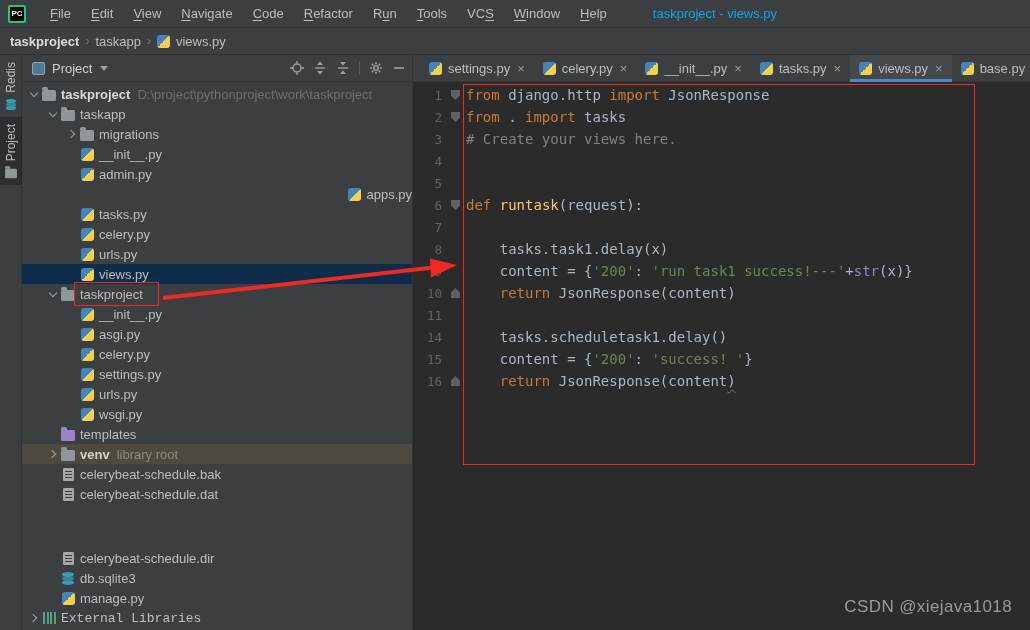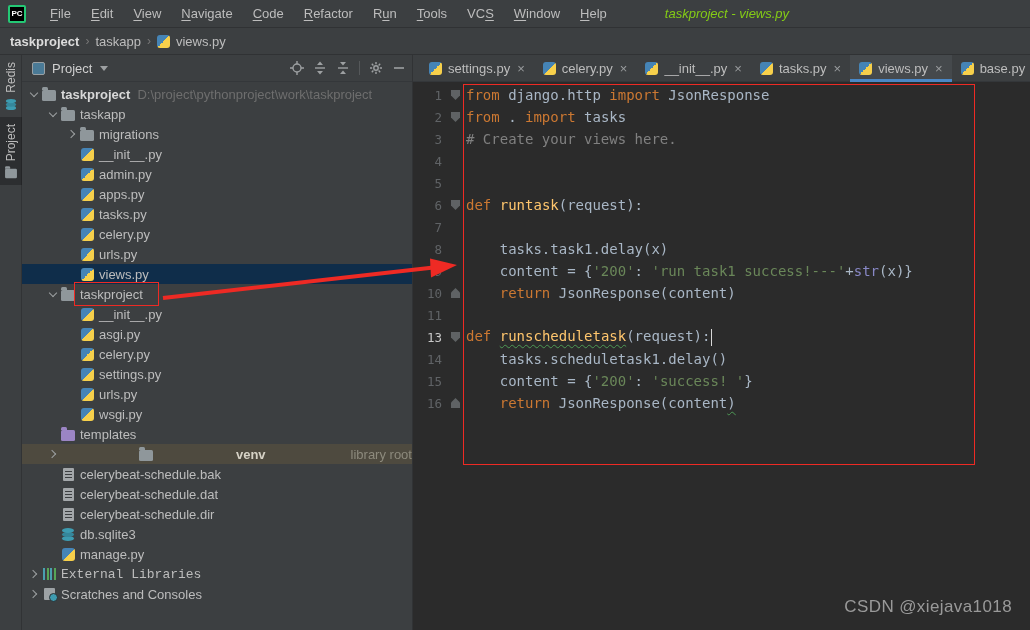--- a/index.html
+++ b/index.html
@@ -14,21 +14,21 @@
     height:28px; background:#3c3f41; display:flex; align-items:center;
     border-bottom:1px solid #303234; padding-left:8px;
   }
   .pc-logo {
     width:18px; height:18px; border:2px solid #24c875; border-radius:2px;
     background:#000; color:#fff; font-size:8px; font-weight:bold;
     display:flex; align-items:center; justify-content:center; margin-right:14px;
   }
   .menu-item { padding:0 10px; color:#bdbdbd; cursor:default; }
   .menu-item .mn { text-decoration:underline; text-underline-offset:2px; }
-  .win-title { margin-left:48px; color:#84cc16;font-style:italic; }
+  .win-title { margin-left:36px; color:#0ea5e9; }
   
   .crumbbar {
     height:27px; background:#3c3f41; display:flex; align-items:center;
     padding-left:10px; border-bottom:1px solid #303234; gap:6px;
   }
   .crumb { color:#bdbdbd; }
   .crumb.bold { font-weight:bold; color:#dcdcdc; }
   .crumb-sep { color:#777; font-size:12px; }
   
   .main { display:flex; height:575px; }
@@ -43,21 +43,21 @@
   .panel-title { color:#cfcfcf; margin:0 8px 0 7px; }
   .caret-down { width:0; height:0; border-left:4px solid transparent; border-right:4px solid transparent; border-top:5px solid #9da0a2; margin-top:1px; }
   .tw-icon { width:13px; height:13px; background:#4a7a96; border:1px solid #9aa0a3; border-radius:2px; }
   .panel-actions { margin-left:auto; display:flex; align-items:center; gap:9px; }
   .panel-actions .vdiv { width:1px; height:14px; background:#55585a; }
   .panel-actions svg { display:block; }
   
   .tree { flex:1; padding-top:2px; overflow:hidden; }
   .trow { height:20px; display:flex; align-items:center; white-space:nowrap; }
   .trow.sel { background:var(--c-sel); }
-  .trow.hl  { background:var(--c-venv);justify-content:space-between; }
+  .trow.hl  { background:var(--c-venv); }
   .chev-slot { width:15px; flex:0 0 15px; display:flex; align-items:center; justify-content:center; }
   .chev { width:6px; height:6px; border-right:1.6px solid #9da0a2; border-bottom:1.6px solid #9da0a2; }
   .chev.closed { transform:rotate(-45deg); margin-left:-2px; }
   .chev.open { transform:rotate(45deg); margin-top:-3px; }
   .t-icon { flex:0 0 16px; width:16px; display:flex; justify-content:center; }
   .t-label { margin-left:4px; color:#bdbdbd; }
   .t-label.bold { font-weight:bold; color:#d8d8d8; }
   .t-extra { margin-left:7px; color:#6e6e6e; }
   .trow.hl .t-label { color:#d6d2c6; font-weight:bold; }
   .trow.hl .t-extra { color:#8d8a7d; }
@@ -224,21 +224,21 @@
             </span>
             <span class="t-label">__init__.py</span>
           </div>
           <div class="trow" style="padding-left: 42px;">
             <span class="chev-slot"></span>
             <span class="t-icon">
               <span class="ic-py"></span>
             </span>
             <span class="t-label">admin.py</span>
           </div>
-          <div class="trow" style="padding-left: 42px;">
+          <div class="trow" style="padding-left: 42px; justify-content: flex-end;">
             <span class="chev-slot"></span>
             <span class="t-icon">
               <span class="ic-py"></span>
             </span>
             <span class="t-label">apps.py</span>
           </div>
           <div class="trow" style="padding-left: 42px;">
             <span class="chev-slot"></span>
             <span class="t-icon">
               <span class="ic-py"></span>
@@ -341,21 +341,21 @@
             </span>
             <span class="t-label">celerybeat-schedule.bak</span>
           </div>
           <div class="trow" style="padding-left: 23px;">
             <span class="chev-slot"></span>
             <span class="t-icon">
               <span class="ic-file"></span>
             </span>
             <span class="t-label">celerybeat-schedule.dat</span>
           </div>
-          <div class="trow" style="padding-left: 23px;">
+          <div class="trow" style="padding-left: 23px; margin-top: 44px;">
             <span class="chev-slot"></span>
             <span class="t-icon">
               <span class="ic-file"></span>
             </span>
             <span class="t-label">celerybeat-schedule.dir</span>
           </div>
           <div class="trow" style="padding-left: 23px;">
             <span class="chev-slot"></span>
             <span class="t-icon">
               <span class="ic-db"></span>
@@ -479,27 +479,20 @@
               <span class="fold end"></span>
             </span>
             <span class="codetext"><span class="pl">    </span><span class="kw">return</span><span class="pl"> JsonResponse(content)</span></span>
           </div>
           <div class="cline">
             <span class="lnum">11</span>
             <span class="foldcol"></span>
             <span class="codetext"></span>
           </div>
           <div class="cline">
-            <span class="lnum cur">13</span>
-            <span class="foldcol">
-              <span class="fold start"></span>
-            </span>
-            <span class="codetext"><span class="kw">def</span><span class="pl"> </span><span class="fn typo">runscheduletask</span><span class="pl">(request):</span><span class="caret-i"></span></span>
-          </div>
-          <div class="cline">
             <span class="lnum">14</span>
             <span class="foldcol"></span>
             <span class="codetext"><span class="pl">    tasks.scheduletask1.delay()</span></span>
           </div>
           <div class="cline">
             <span class="lnum">15</span>
             <span class="foldcol"></span>
             <span class="codetext"><span class="pl">    content = {</span><span class="str">'200'</span><span class="pl">: </span><span class="str">'success! '</span><span class="pl">}</span></span>
           </div>
           <div class="cline">

